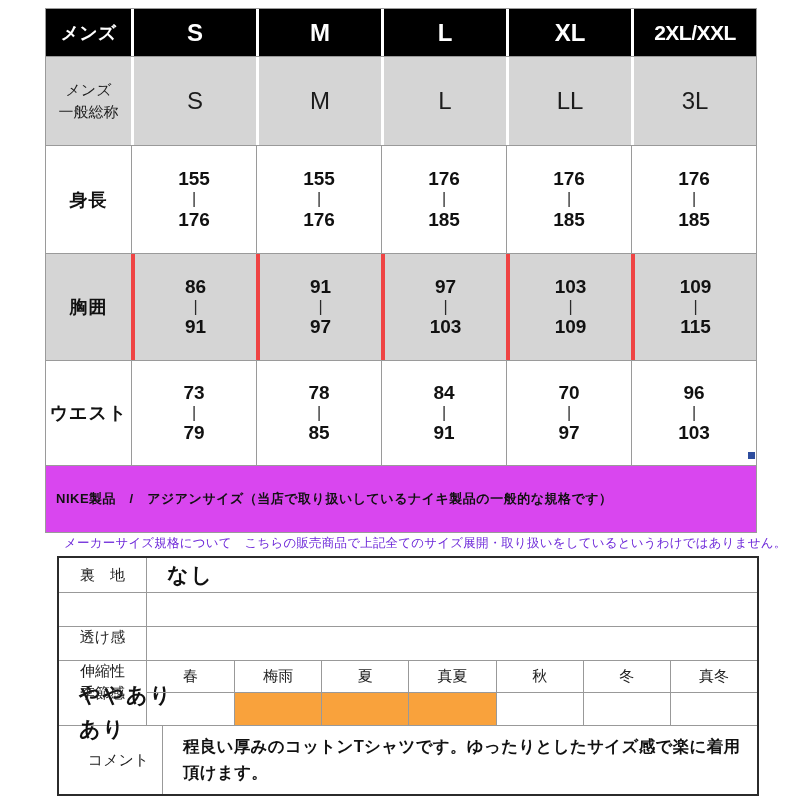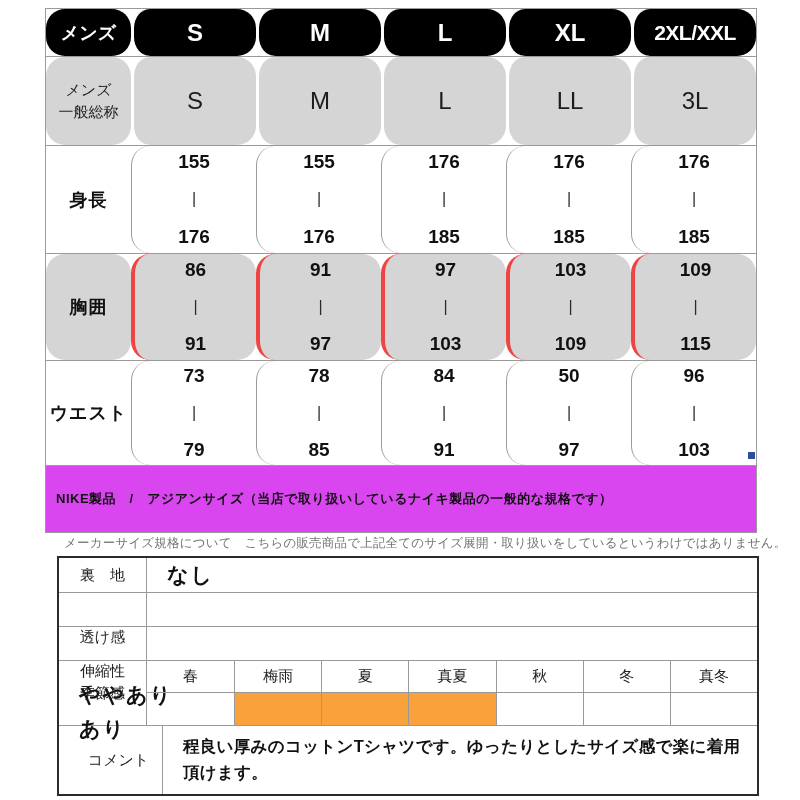--- a/index.html
+++ b/index.html
@@ -4,48 +4,48 @@
 <style>
   html,body{margin:0;padding:0;}
   body{
     width:800px;height:800px;background:#ffffff;position:relative;overflow:hidden;
     font-family:"Liberation Sans","DejaVu Sans",sans-serif;color:#111;
   }
   
   .size-table{position:absolute;left:45px;top:8px;width:710px;border:1px solid #9a9a9a;background:#fff;}
   .st-row{display:flex;border-bottom:1px solid #9a9a9a;}
   .st-row:last-child{border-bottom:none;}
-  .st-cell{box-sizing:border-box;display:flex;flex-direction:column;align-items:center;justify-content:center;text-align:right;border-radius:19px;}
+  .st-cell{box-sizing:border-box;display:flex;flex-direction:column;align-items:center;justify-content:center;text-align:right;}
   .c0{width:85px;flex:0 0 85px;}
   .cd{width:125px;flex:0 0 125px;}
   .row-dark{height:47px;}
   .row-dark .st-cell{background:#000;color:#fff;font-weight:bold;font-size:24px;}
   .row-dark .st-cell.c0{font-size:18px;}
   .row-dark .st-cell + .st-cell{border-left:3px solid #fff;}
   .row-dark .st-cell.small{font-size:21px;letter-spacing:-0.5px;}
   .row-gray{height:88px;}
   .row-gray .st-cell{background:#d5d5d5;font-size:24px;color:#1c1c1c;}
   .row-gray .st-cell.c0{font-size:15px;font-weight:500;line-height:1.5;}
   .row-gray .st-cell + .st-cell{border-left:3px solid #fff;}
   .row-white .st-cell{background:#fff;}
   .row-white .st-cell + .st-cell{border-left:1px solid #9a9a9a;}
   .row-h107{height:107px;}
   .row-h106{height:106px;}
   .row-h106 .st-cell{background:#d5d5d5;}
   .row-h106 .st-cell + .st-cell{border-left:4px solid #ef4444;}
   .row-h104{height:104px;}
   .m-label{font-weight:bold;font-size:18px;letter-spacing:1px;}
-  .range{font-weight:bold;font-size:19px;row-gap:20px;}
+  .range{font-weight:bold;font-size:19px;row-gap:3px;}
   .range .sep{font-weight:400;font-size:16px;color:#2a2a2a;line-height:0.8;}
   .note-row{height:66px;display:flex;align-items:center;padding-left:10px;box-sizing:border-box;
     font-weight:bold;font-size:13px;letter-spacing:0.5px;background:#d946ef;}
   
   .sel-handle{position:absolute;left:748px;top:452px;width:7px;height:7px;background:#2e4d9e;}
   
-  .disclaimer{position:absolute;left:64px;top:535px;font-size:12.5px;color:#737373;white-space:nowrap;letter-spacing:0.2px;}
+  .disclaimer{position:absolute;left:64px;top:535px;font-size:12.5px;color:#6d28d9;white-space:nowrap;letter-spacing:0.2px;}
   
   .spec-table{position:absolute;left:57px;top:556px;width:702px;border:2px solid #2b2b2b;background:#fff;box-sizing:border-box;}
   .sp-row{display:flex;border-bottom:1px solid #999;}
   .sp-row:last-child{border-bottom:none;margin-left:16px;}
   .sp-label{flex:0 0 88px;width:88px;border-right:1px solid #999;display:flex;align-items:center;justify-content:center;
     font-size:15px;color:#222;box-sizing:border-box;text-align:center;}
   .sp-value{flex:1;display:flex;align-items:center;padding-left:20px;font-weight:bold;font-size:21px;letter-spacing:2px;box-sizing:border-box;}
   .h34{height:34px;}.h33{height:33px;flex-direction:column;}
   .season-wrap{flex:1;display:flex;flex-direction:column;}
   .season-head{display:grid;grid-template-columns:repeat(7,1fr);height:32px;border-bottom:1px solid #999;box-sizing:border-box;}
@@ -152,21 +152,21 @@
       <span>78</span>
       <span class="sep">|</span>
       <span>85</span>
     </div>
     <div class="st-cell cd range">
       <span>84</span>
       <span class="sep">|</span>
       <span>91</span>
     </div>
     <div class="st-cell cd range">
-      <span>50</span>
+      <span>70</span>
       <span class="sep">|</span>
       <span>97</span>
     </div>
     <div class="st-cell cd range">
       <span>96</span>
       <span class="sep">|</span>
       <span>103</span>
     </div>
   </div>
 

